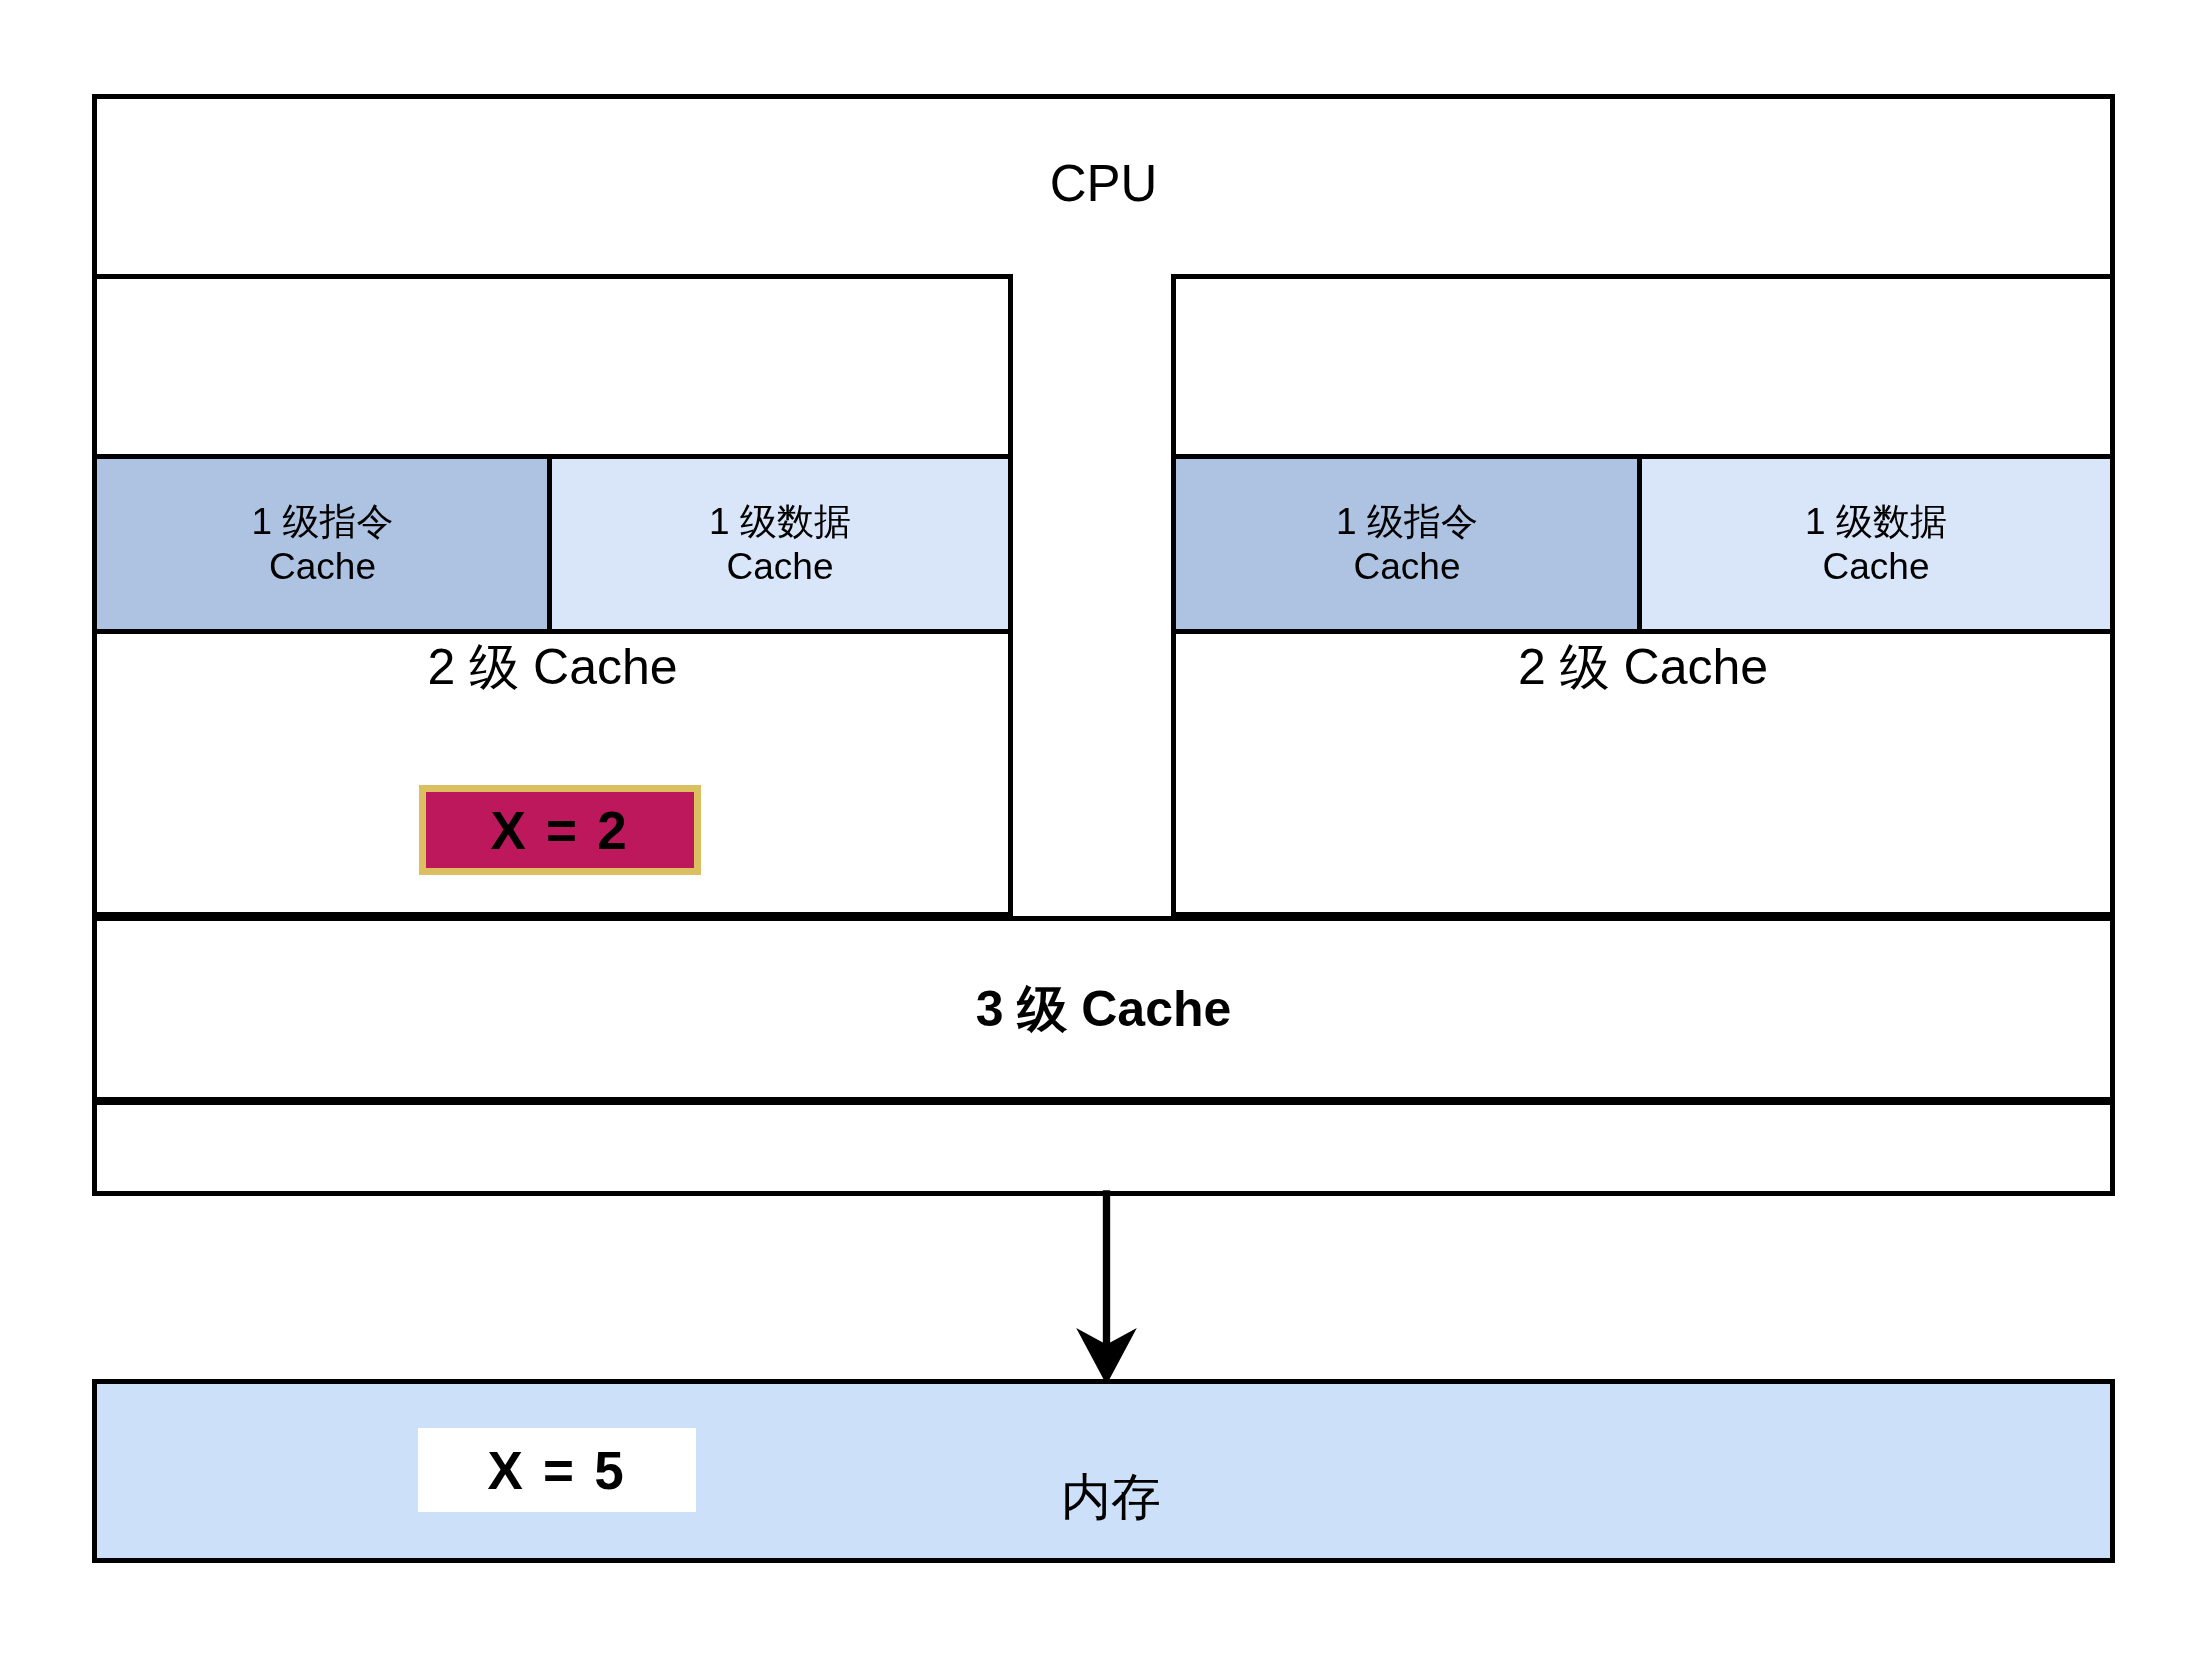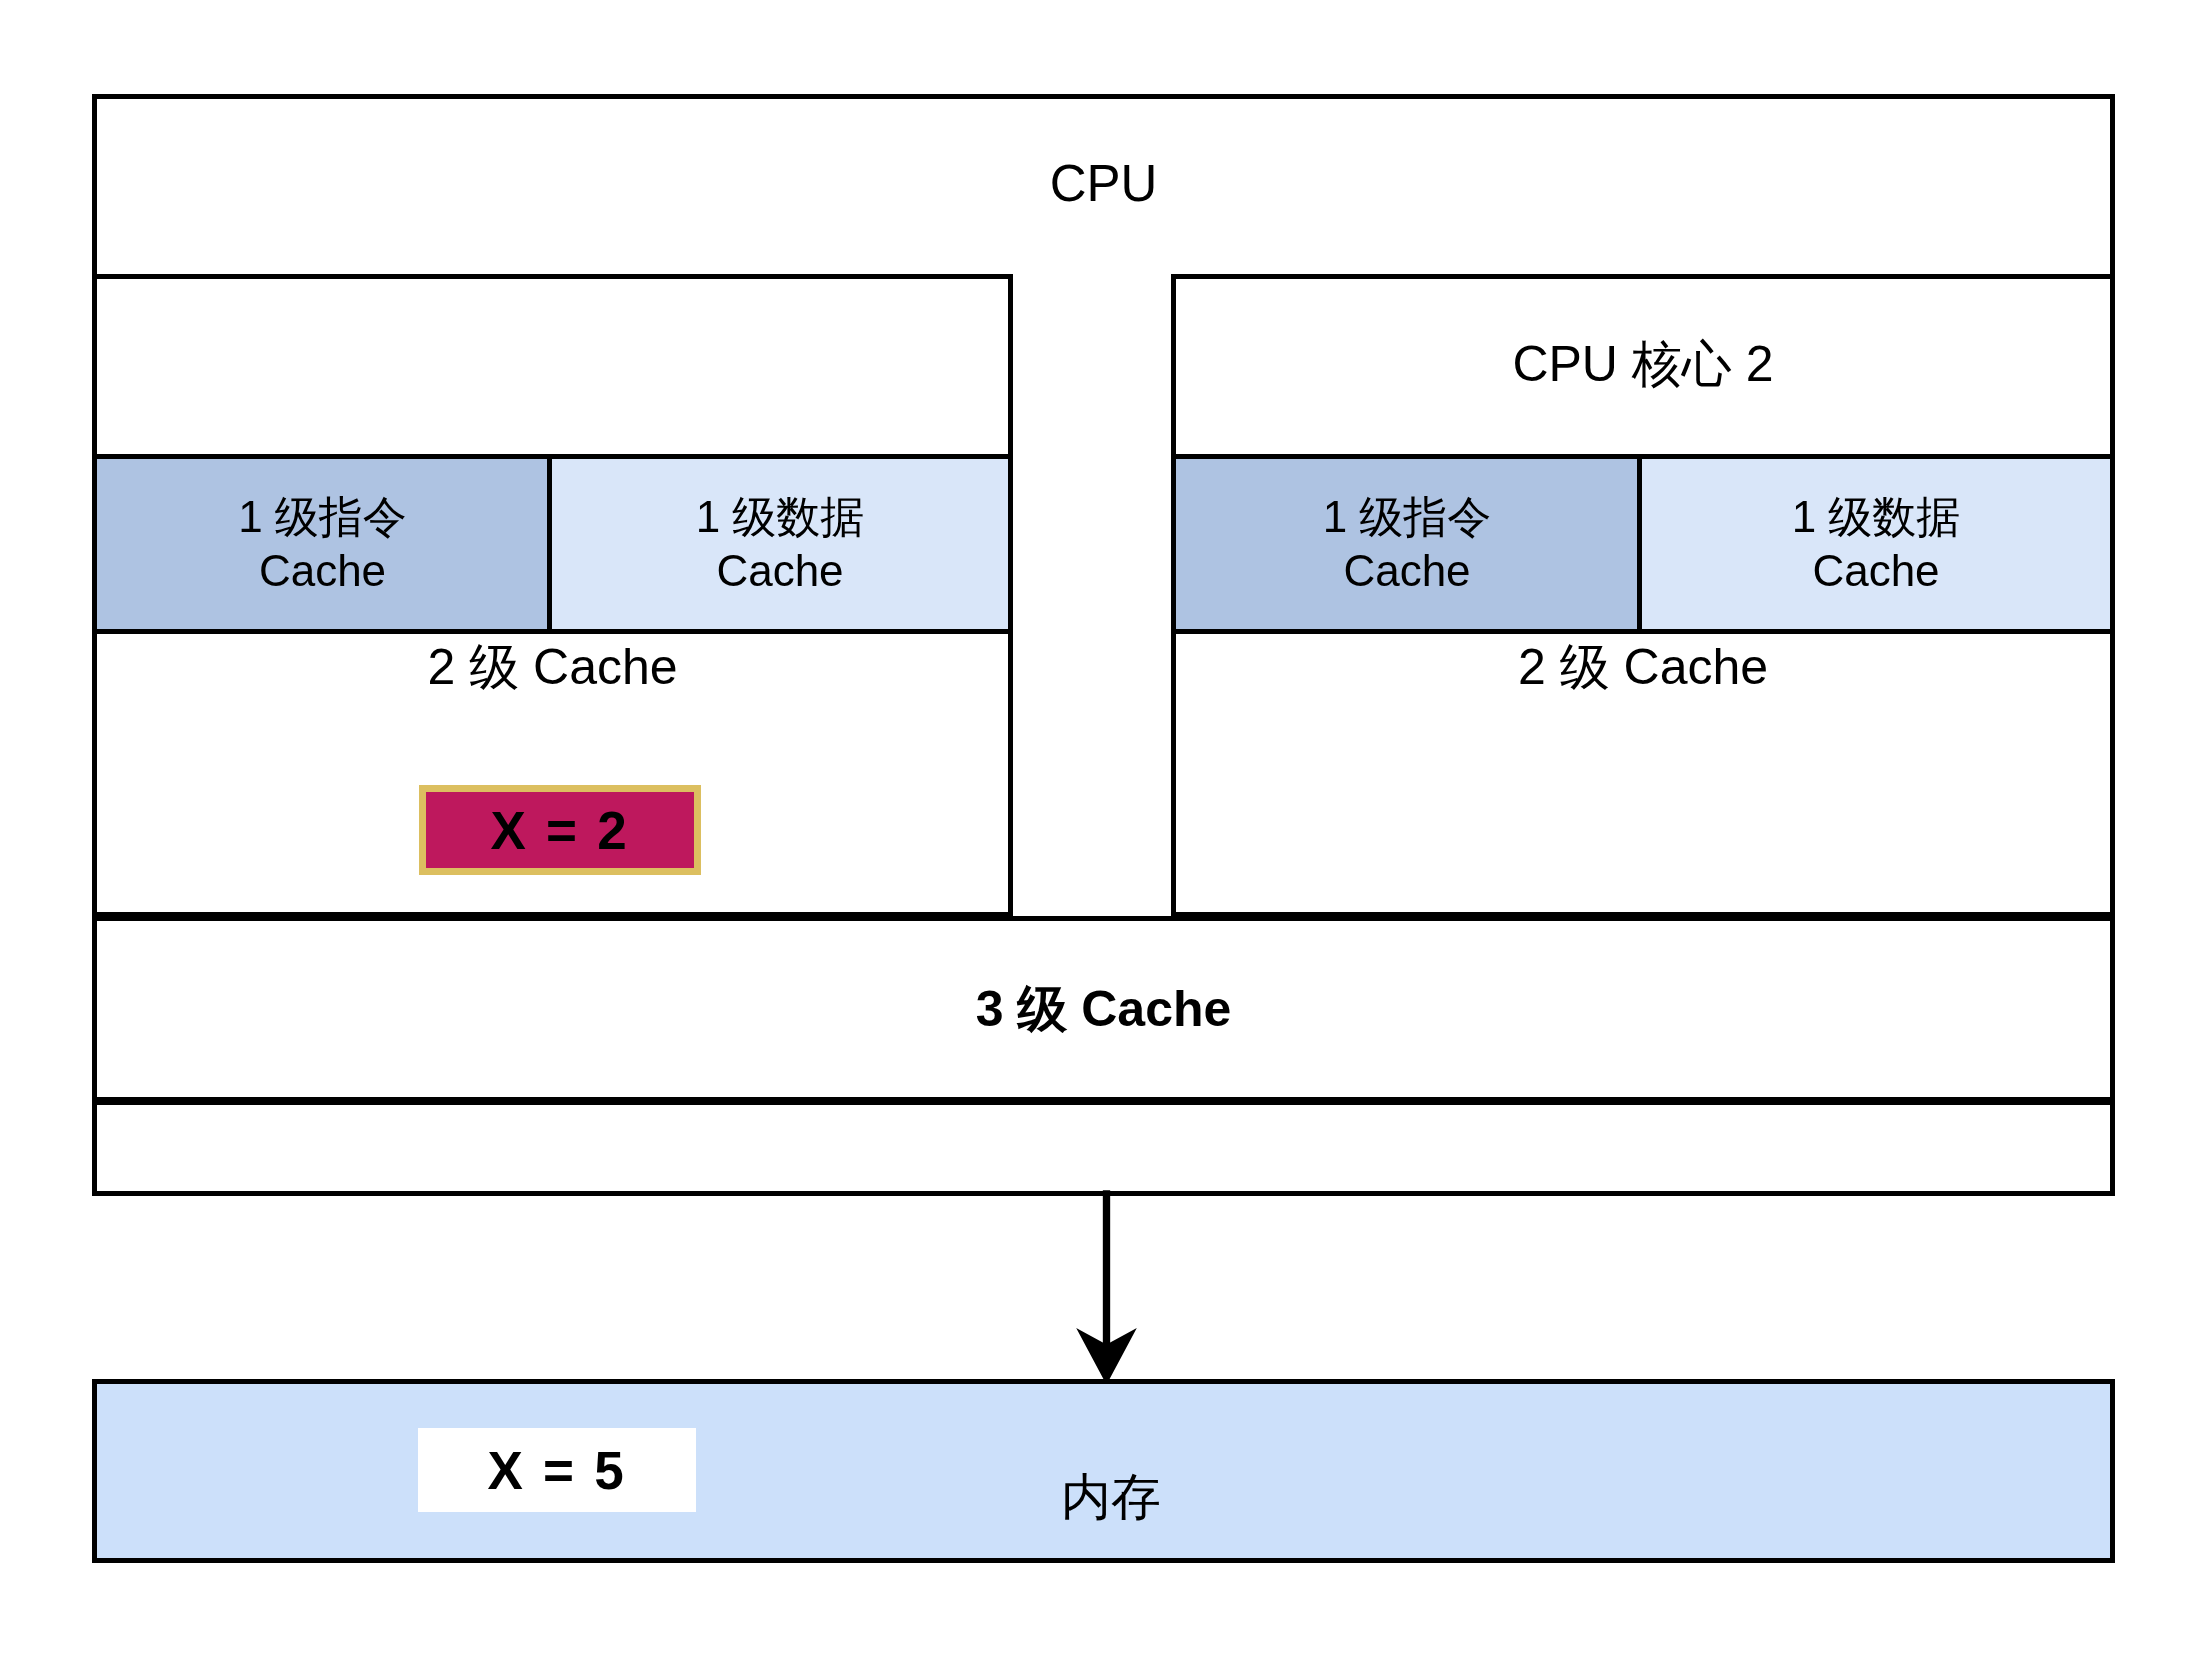--- a/index.html
+++ b/index.html
@@ -77,21 +77,21 @@
   #core-2-title { left: 1171px; top: 274px; width: 944px; height: 180px; }
 
   
   .l1 {
     position: absolute;
     box-sizing: border-box;
     border: 5.5px solid #000000;
     display: flex;
     align-items: center;
     justify-content: center;
-    font-size: 44px;
+    font-size: 37px;
     text-align: center;
     white-space: pre-line;
     line-height: 1.22;
   }
   .l1-inst { background: #aec3e2; }
   .l1-data { background: #d9e6f9; }
 
   #c1-l1i { left: 92px;  top: 454px; width: 461px; height: 180px; }
   #c1-l1d { left: 547px;  top: 454px; width: 466px; height: 180px; }
   #c2-l1i { left: 1171px; top: 454px; width: 472px; height: 180px; }
@@ -204,21 +204,20 @@
   <div class="l1 l1-inst" id="c1-l1i">1 级指令
 Cache</div>
   <div class="l1 l1-data" id="c1-l1d">1 级数据
 Cache</div>
 
   <div class="l2-title" id="c1-l2-title">2 级 Cache</div>
 
   <div id="x-cache-chip">X  =  2</div>
 
   <div class="core" id="core-2"></div>
-  <div class="core-title" id="core-2-title">CPU 核心 2</div>
 
   <div class="l1 l1-inst" id="c2-l1i">1 级指令
 Cache</div>
   <div class="l1 l1-data" id="c2-l1d">1 级数据
 Cache</div>
 
   <div class="l2-title" id="c2-l2-title">2 级 Cache</div>
 
   <div class="box" id="l3-band"></div>
   <div class="lbl" id="l3-label">3 级 Cache</div>

